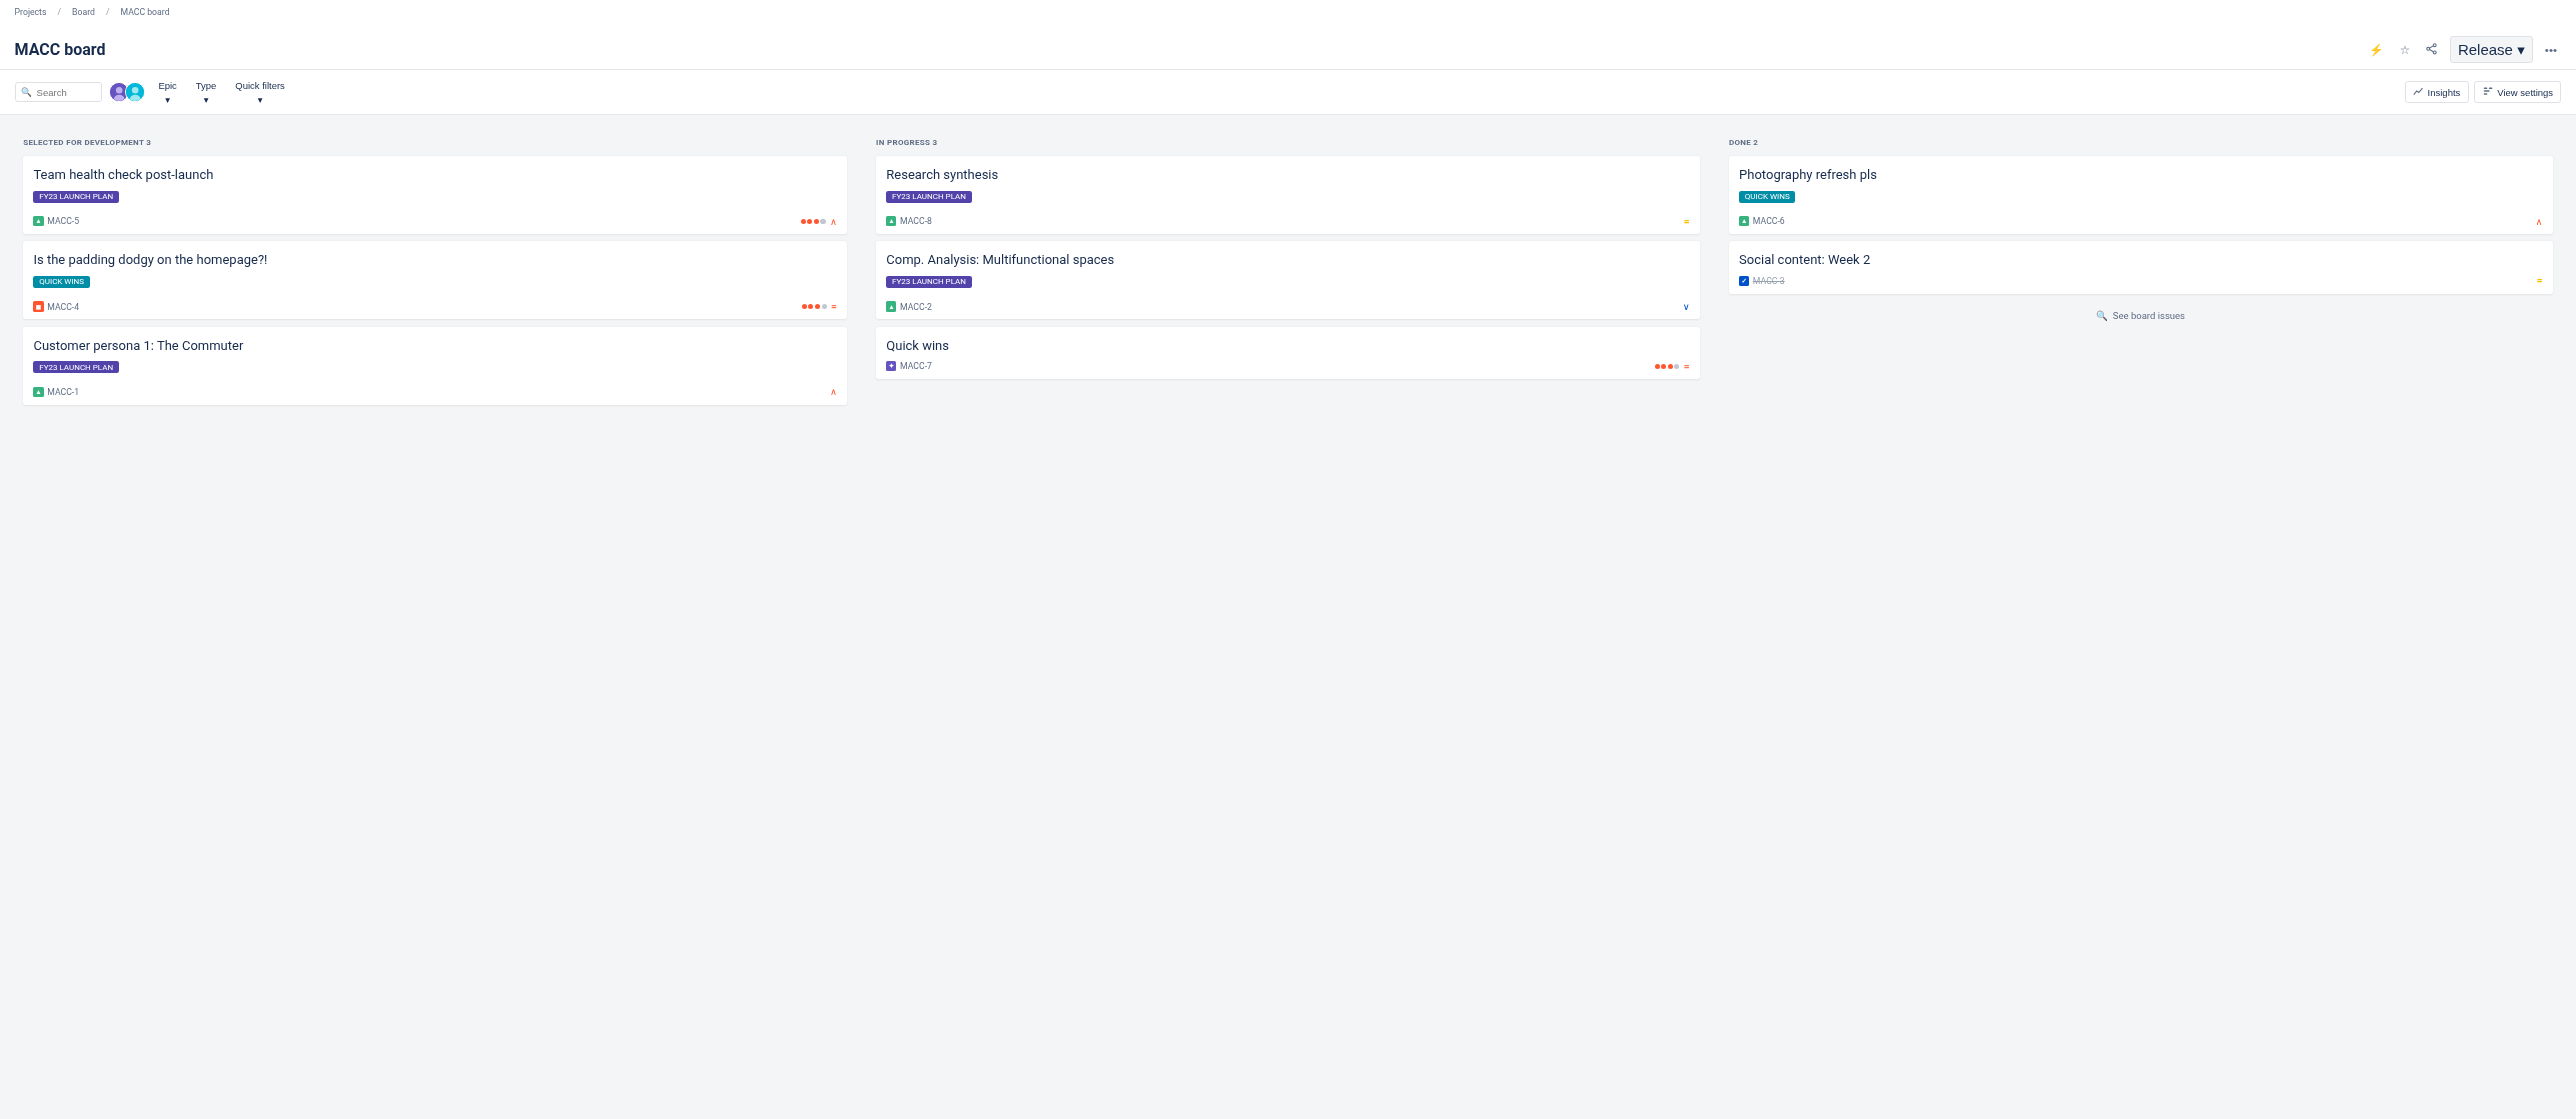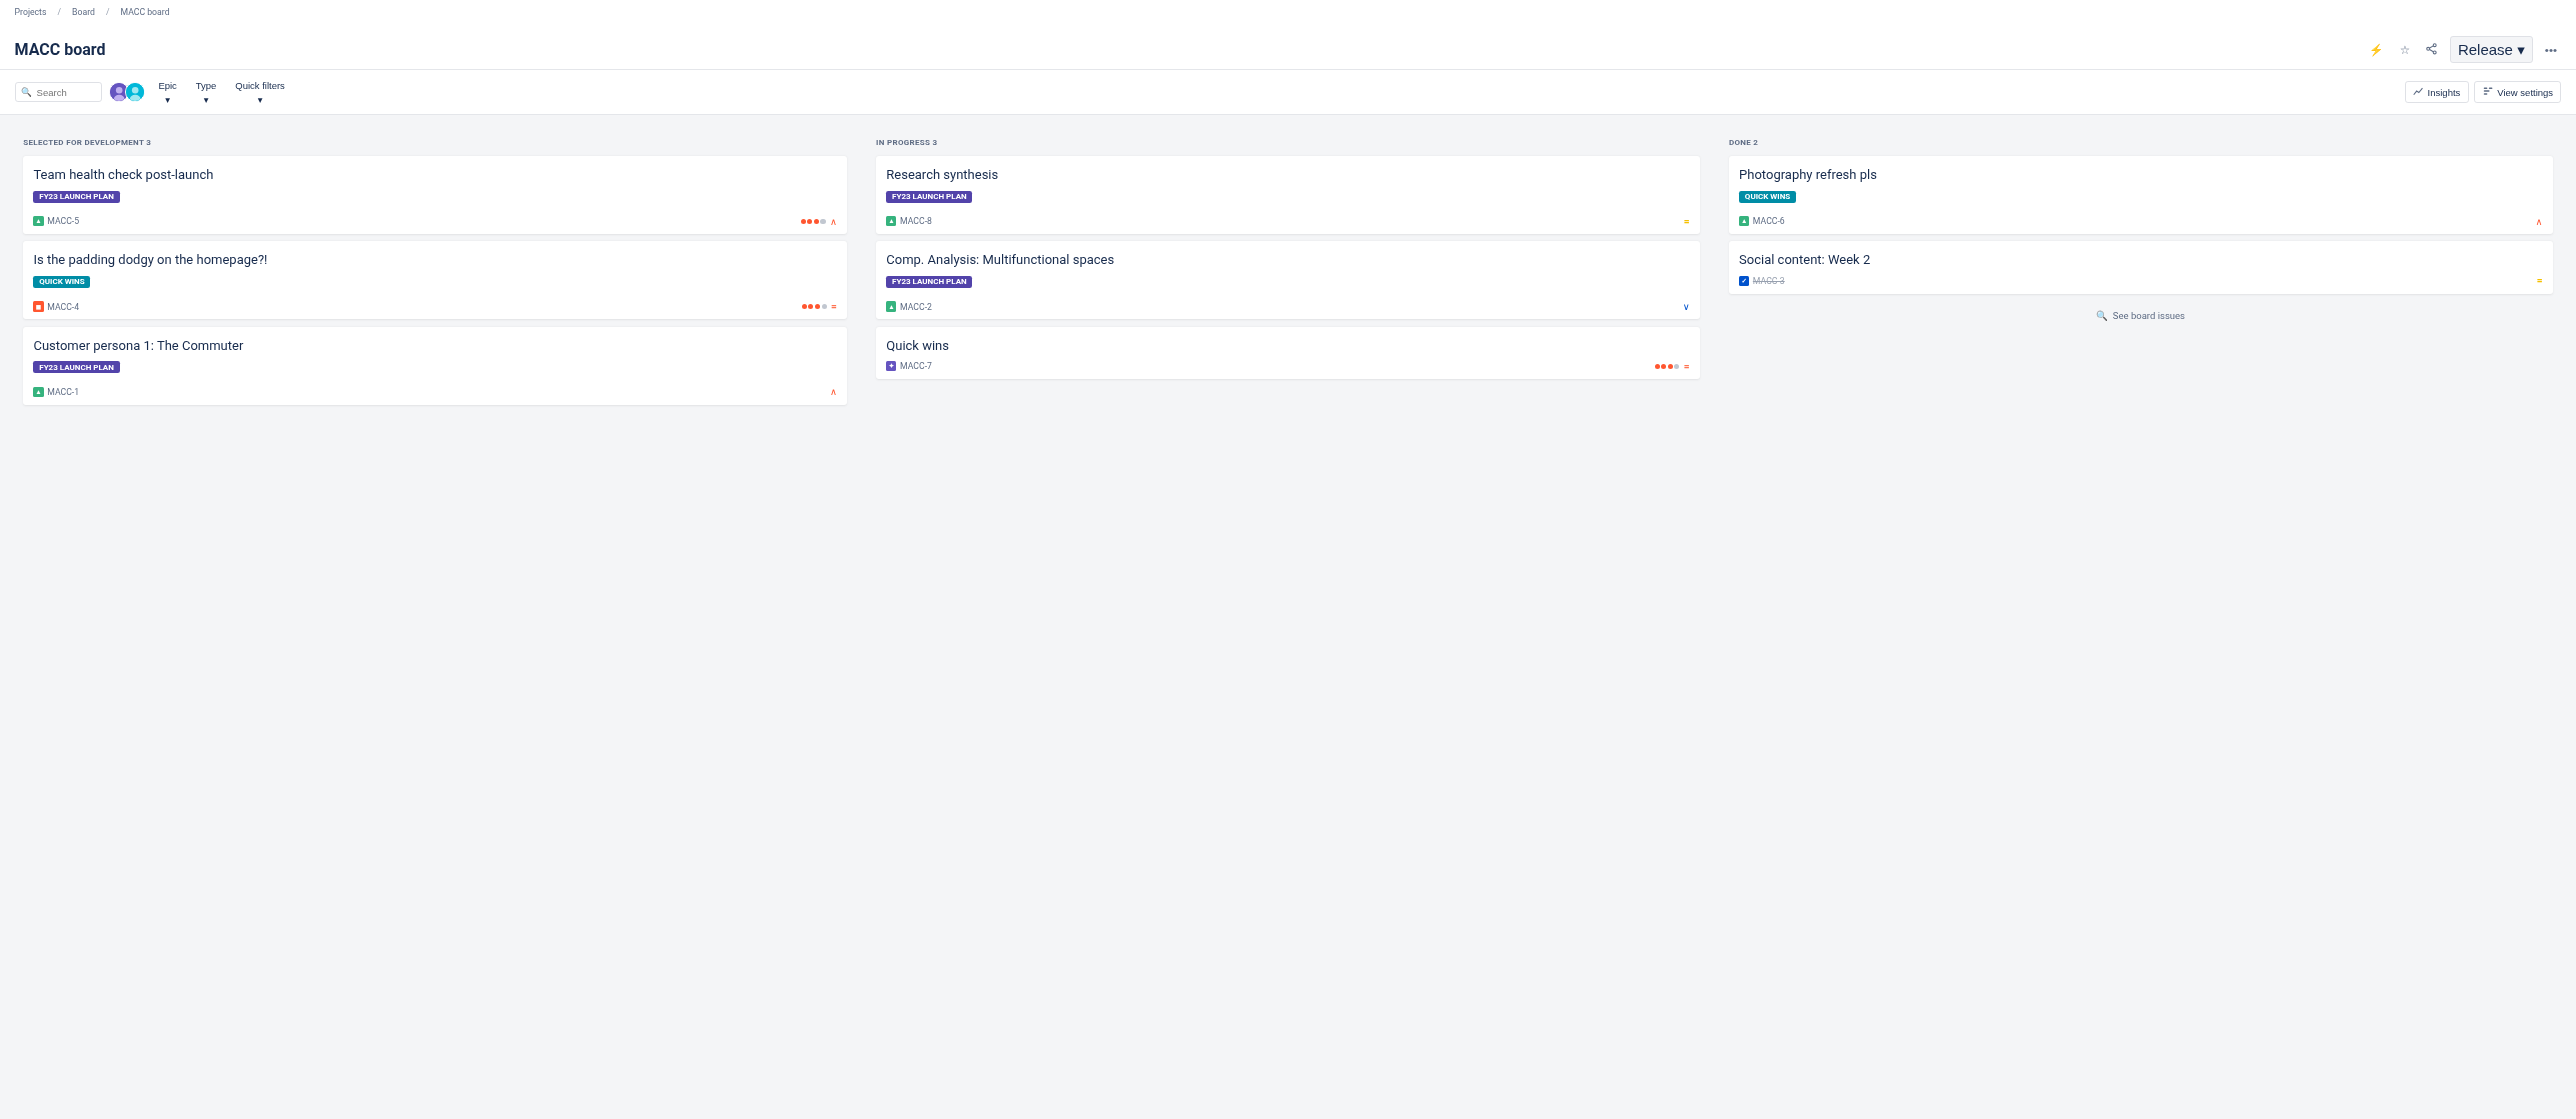--- a/index.html
+++ b/index.html
@@ -193,21 +193,21 @@
       color: #172b4d;
       margin-bottom: 5.8px;
       line-height: 1.4;
     }
 
     .tag {
       display: inline-block;
       padding: 1.5px 5.8px;
       border-radius: 2.2px;
       font-size: 8px;
-      font-weight: 700;
+      font-weight: 400;
       margin-bottom: 7.3px;
     }
     .tag-purple { background: #5243aa; color: #fff; }
     .tag-teal { background: #008da6; color: #fff; }
 
     .card-footer {
       display: flex;
       align-items: center;
       justify-content: space-between;
       margin-top: 5.8px;

